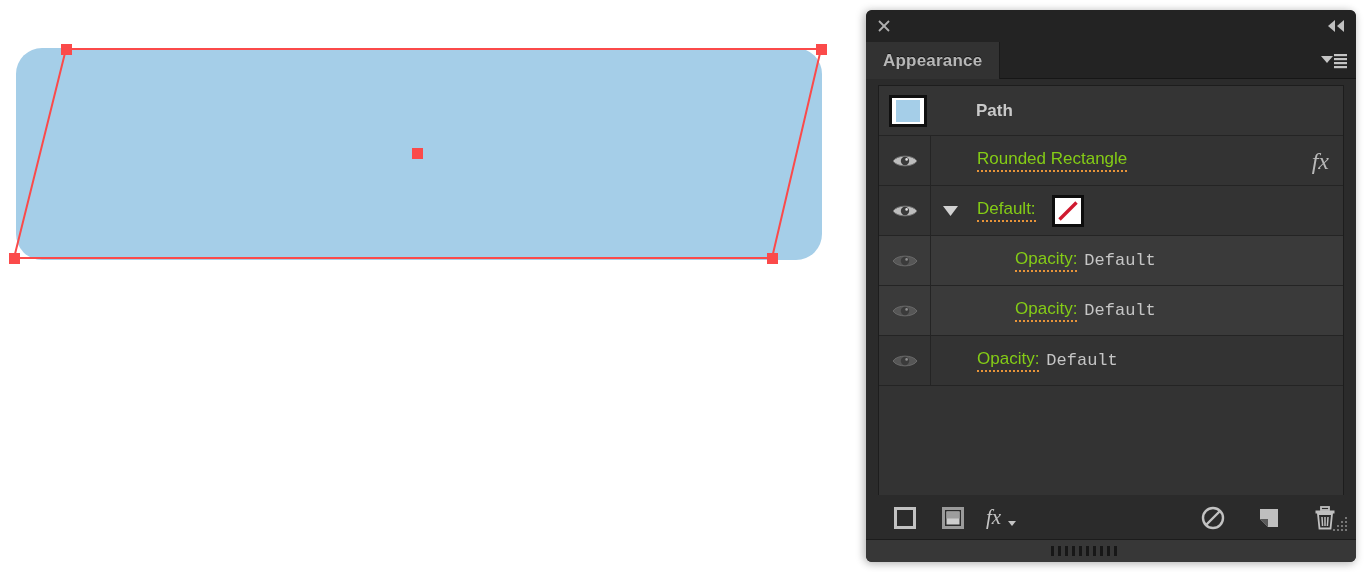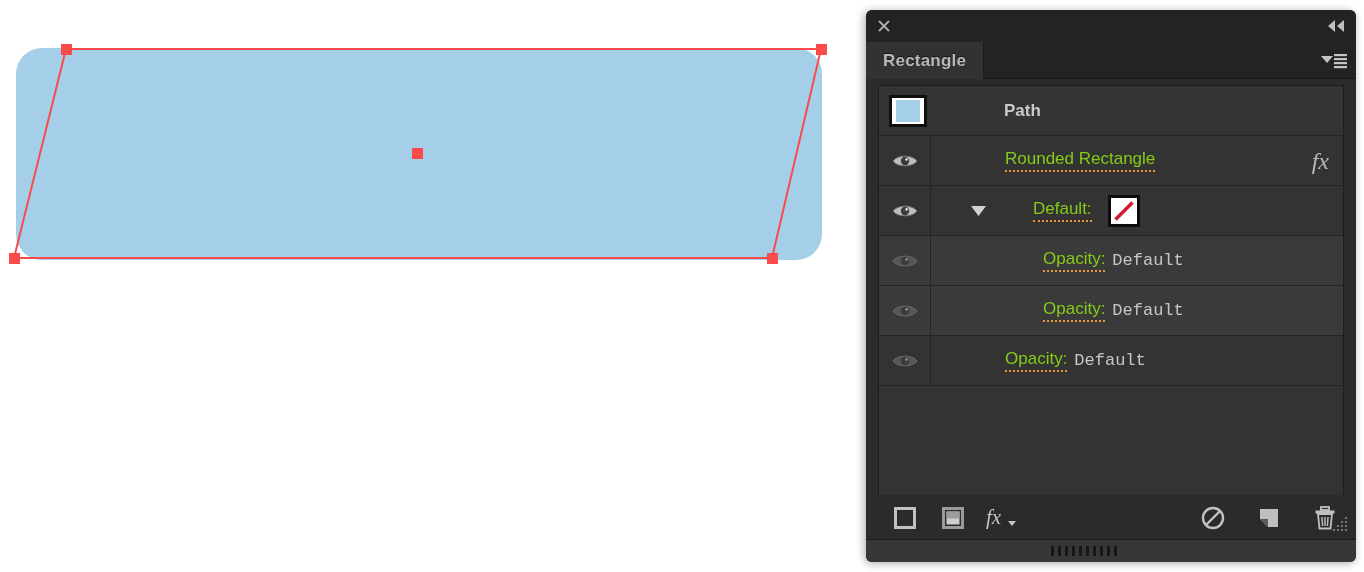--- a/index.html
+++ b/index.html
@@ -107,21 +107,20 @@
   }
   .row {
     position: relative;
     height: 50px;
     border-bottom: 1px solid #242424;
     display: flex;
     align-items: center;
     box-sizing: border-box;
     background: #333333;
     cursor: default;
-    gap: 28px;
   }
   .row.header-row { background: #343434; }
   .row.sub { background: #3a3a3a; }
   .row.empty { height: 55px; border-bottom: none; cursor: default; }
 
   .vis-cell {
     width: 51px;
     min-width: 51px;
     height: 100%;
     display: flex;
@@ -272,21 +271,21 @@
     </span>
     <span class="titlebar-collapse">
       <svg width="20" height="14" viewBox="0 0 20 14">
         <polygon points="9,1 9,13 2,7" fill="#c0c0c0"></polygon>
         <polygon points="18,1 18,13 11,7" fill="#c0c0c0"></polygon>
       </svg>
     </span>
   </div>
 
   <div class="tabstrip">
-    <div class="tab">Rectangle</div>
+    <div class="tab">Appearance</div>
     <div class="tabstrip-filler"></div>
     <span class="panel-menu-btn">
       <svg width="30" height="18" viewBox="0 0 30 18">
         <polygon points="3,5 15,5 9,12" fill="#c4c4c4"></polygon>
         <rect x="16" y="3" width="13" height="2.2" fill="#c4c4c4"></rect>
         <rect x="16" y="7" width="13" height="2.2" fill="#c4c4c4"></rect>
         <rect x="16" y="11" width="13" height="2.2" fill="#c4c4c4"></rect>
         <rect x="16" y="15" width="13" height="2.2" fill="#c4c4c4"></rect>
       </svg>
     </span>

